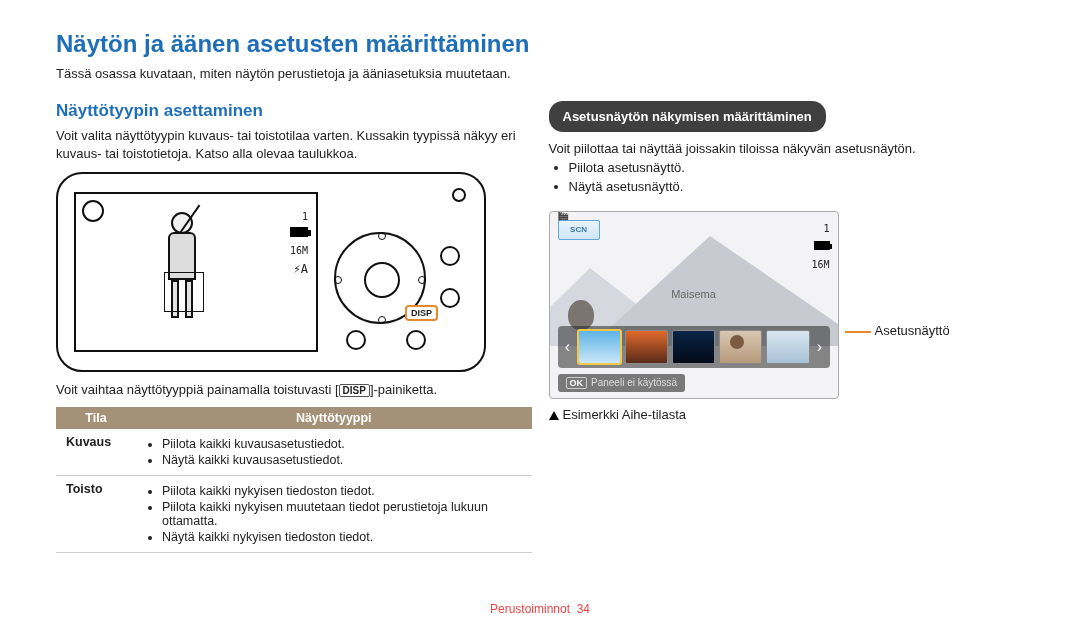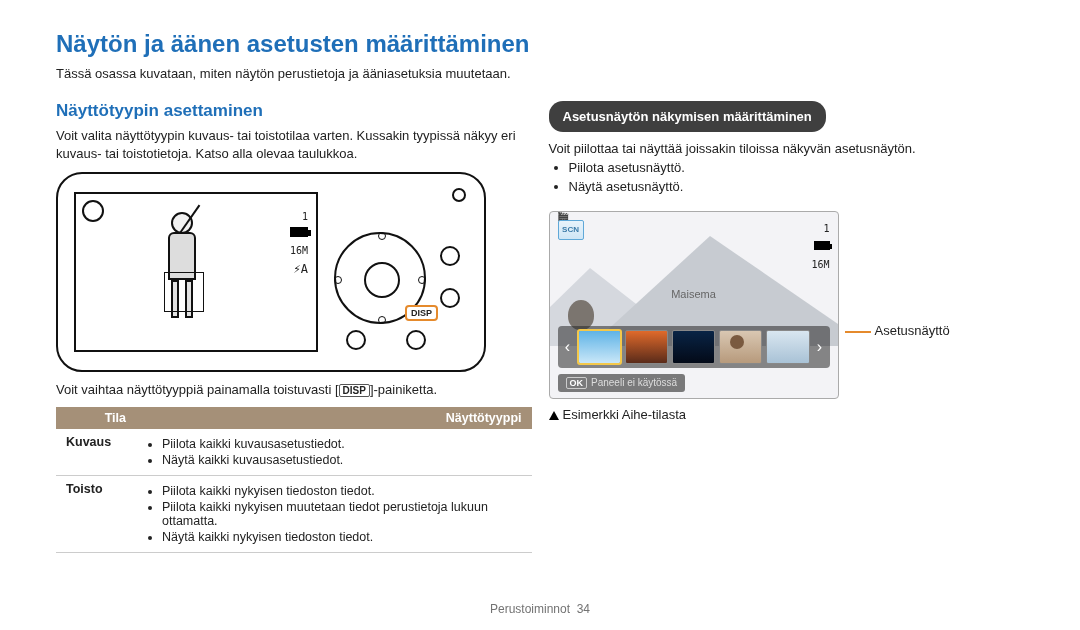--- a/index.html
+++ b/index.html
@@ -108,21 +108,21 @@
 
   table.data {
     width: 100%;
     border-collapse: collapse;
     margin-top: 10px;
     font-size: 12.5px;
   }
   table.data th {
     background: #a59078;
     color: #fff;
-    text-align: right;
+    text-align: center;
     padding: 4px 10px;
     font-weight: bold;
   }
   table.data td {
     padding: 6px 10px;
     vertical-align: top;
     border-bottom: 1px solid #ccc;
   }
   table.data td:first-child { width: 80px; font-weight: bold; }
   table.data ul { list-style: disc; padding-left: 16px; }
@@ -201,38 +201,38 @@
   .ok-bar .okchip {
     display:inline-block; border:1px solid #ccc; padding:0 3px; font-size:9px; font-weight:bold; border-radius:2px; margin-right:4px; color:#fff;
   }
   .pv-info {
     position:absolute; right:8px; top:8px; text-align:right; font-family:monospace; font-size:10px; line-height:1.8;
   }
   .pv-battery { display:inline-block; width:16px; height:9px; border:1.5px solid #000; background:#000; position:relative; }
   .pv-battery::after { content:""; position:absolute; right:-3px; top:2px; width:2px; height:5px; background:#000; }
   .scn-chip {
     position:absolute; left:8px; top:8px;
-    width:26px; height:20px; border:1.5px solid #5fa8d8; border-radius:2px;
+    width:42px; height:20px; border:1.5px solid #5fa8d8; border-radius:2px;
     font-size:8px; color:#3b7aa8; text-align:center; line-height:18px; font-weight:bold;
     background: linear-gradient(#e8f3fb,#cfe6f6);
   }
   .scn-film { position:absolute; left:8px; top:-2px; font-size:10px; color:#333; }
 
   .callout-line {
     position:absolute; left:296px; top:120px; height:0; width:26px; border-top:2px solid #e58a2c;
   }
   .callout-label {
     position:absolute; left:326px; top:112px; font-size:13px;
   }
   .example-note { font-size:13px; margin-top:8px; }
   .tri-up { display:inline-block; width:0; height:0; border-left:5px solid transparent; border-right:5px solid transparent; border-bottom:9px solid #000; vertical-align:middle; margin-right:4px; }
 
   .footer {
     position:absolute; left:0; right:0; bottom:14px;
-    text-align:center; font-size:12px; color:#737373;
+    text-align:center; font-size:12px; color:#ef4444;
   }
 </style>
 </head>
 <body>
 
 <h1 class="page-title">Näytön ja äänen asetusten määrittäminen</h1>
 <p class="intro">Tässä osassa kuvataan, miten näytön perustietoja ja ääniasetuksia muutetaan.</p>
 
 <div class="columns">
 

